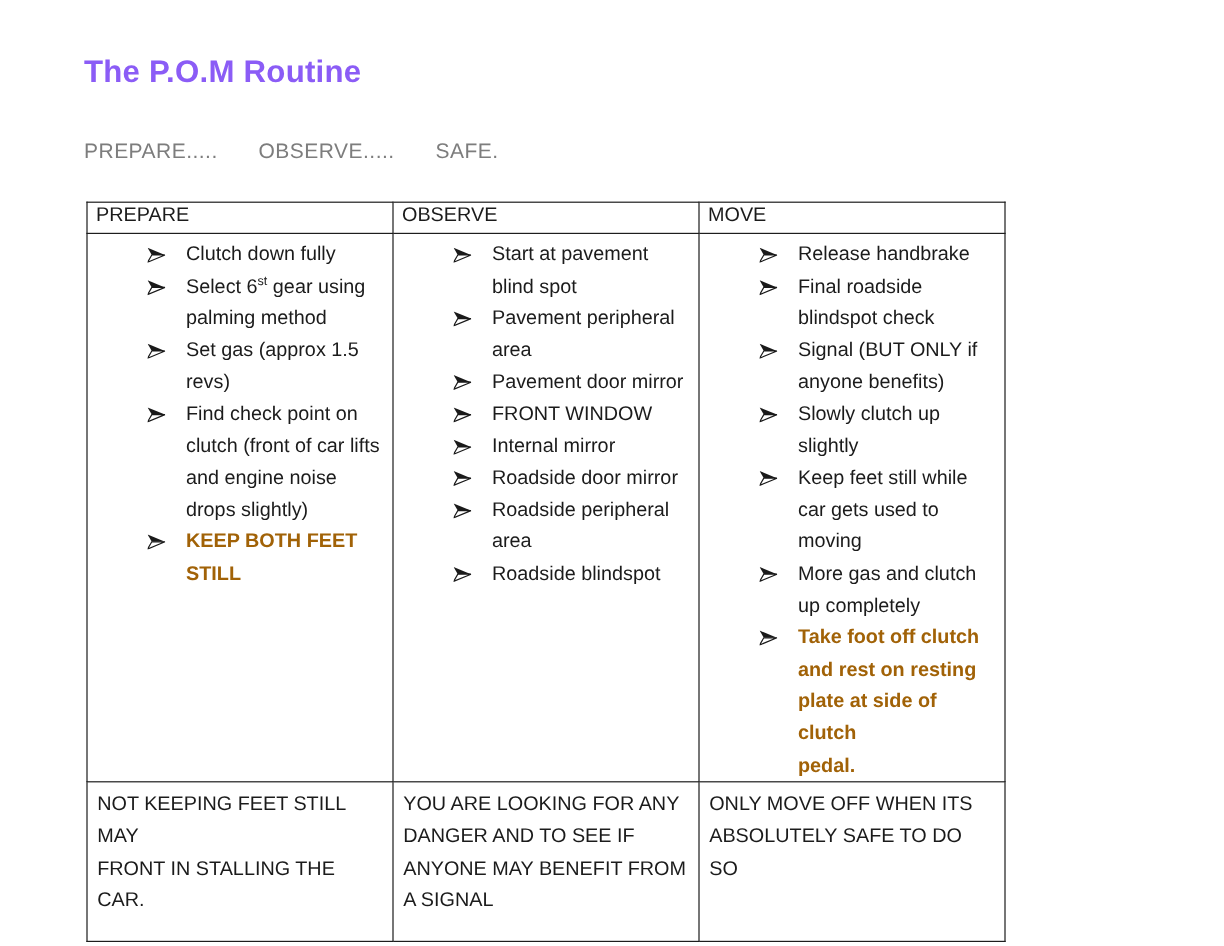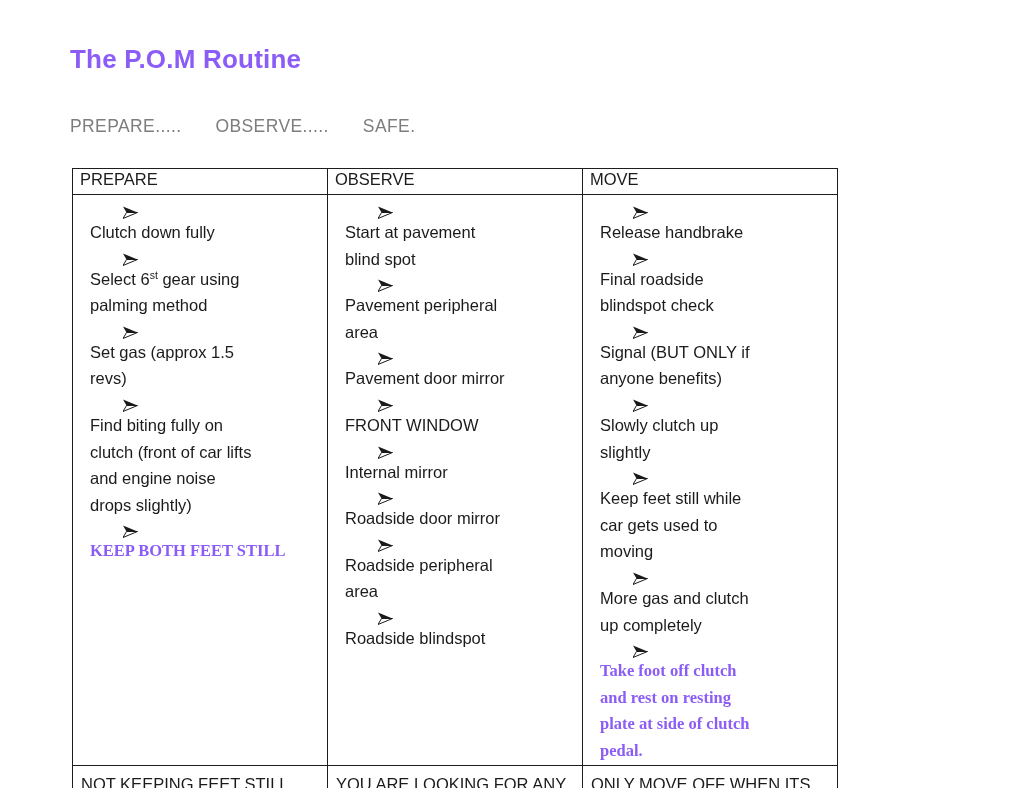--- a/index.html
+++ b/index.html
@@ -37,27 +37,27 @@
   th.hdr {
     height:26px;
     font-size:16.5px; font-weight:normal;
     padding:1px 6px 0 7px;
     vertical-align:middle;
   }
   td.body-cell { height:428px; }
   td.footer-cell { height:133px; }
 
   ul.blist { list-style:none; margin:0; padding:4px 6px 0 0; }
-  li.bitem { display:flex; align-items:flex-start; line-height:26.6px; font-size:16.5px;flex-direction:column; }
+  li.bitem { display:flex; align-items:flex-start; line-height:26.6px; font-size:16.5px; }
   .marker { flex:none; margin-left:50px; width:15px; padding-top:7px; }
   .marker svg { display:block; }
   .li-text { margin-left:17px; white-space:pre-line; }
   .li-text .pl { white-space:pre-line; }
   .li-text sup { font-size:10.5px; vertical-align:super; line-height:0; }
-  .red { color:#8b5cf6; font-weight:bold;font-family:Liberation Serif, serif; }
+  .red { color:#a16207; font-weight:bold; }
 
   .footer-text {
     padding:5px 10px 0 8px;
     font-size:16.5px; line-height:26.8px;
     white-space:pre-line;
   }
 </style>
 </head>
 <body>
 
@@ -110,21 +110,21 @@
             <span class="li-text">Set gas (approx 1.5
 revs)</span>
           </li>
           <li class="bitem">
             <span class="marker">
                   <svg width="15" height="13" viewBox="0 0 15 13">
                     <polygon points="0,0.5 14.5,6.5 3.5,6.5" fill="#1a1a1a"></polygon>
                     <polygon points="3.5,6.5 14.5,6.5 0,12.5" fill="#ffffff" stroke="#1a1a1a" stroke-width="1"></polygon>
                   </svg>
                 </span>
-            <span class="li-text">Find biting fully on
+            <span class="li-text">Find check point on
 clutch (front of car lifts
 and engine noise
 drops slightly)</span>
           </li>
           <li class="bitem">
             <span class="marker">
                   <svg width="15" height="13" viewBox="0 0 15 13">
                     <polygon points="0,0.5 14.5,6.5 3.5,6.5" fill="#1a1a1a"></polygon>
                     <polygon points="3.5,6.5 14.5,6.5 0,12.5" fill="#ffffff" stroke="#1a1a1a" stroke-width="1"></polygon>
                   </svg>

